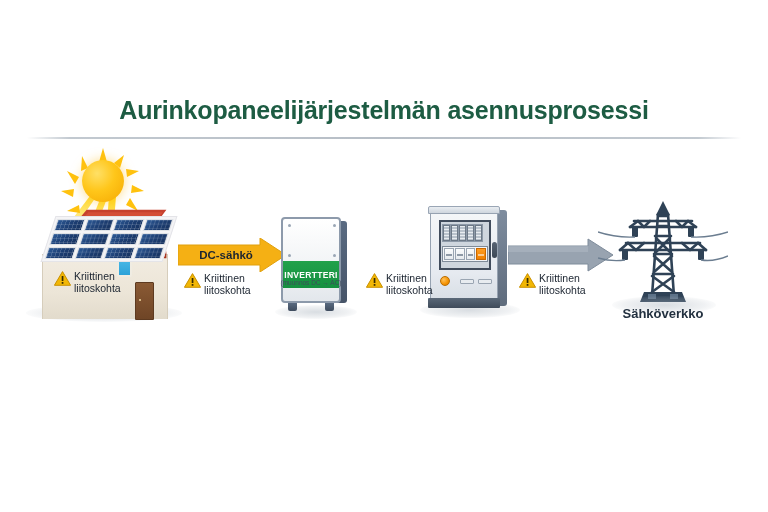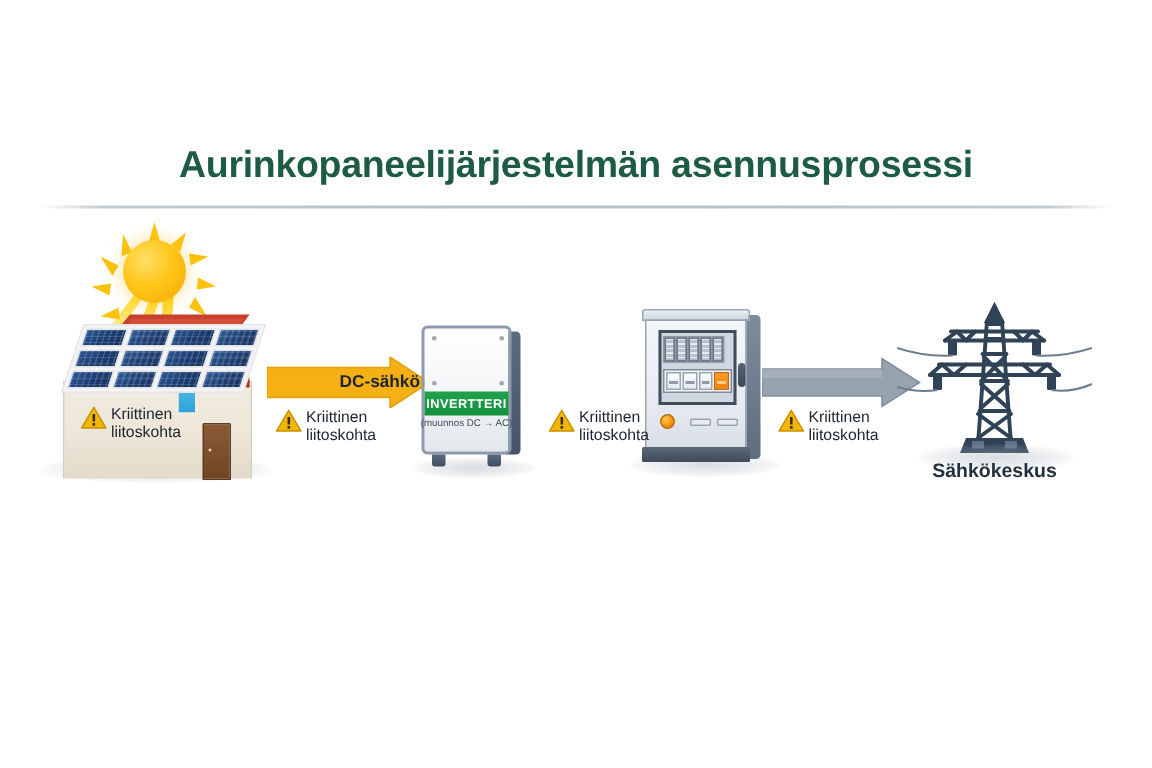--- a/index.html
+++ b/index.html
@@ -181,21 +181,21 @@
     width: 3px;
     height: 3px;
     border-radius: 50%;
     background: #9aa6b5;
   }
   .inv-band {
     position: absolute;
     left: 8px;
     top: 48px;
     width: 56px;
-    height: 16px;
+    height: 27px;
     background: linear-gradient(to bottom, #21a14a 0%, #159040 100%);
     display: flex;
     align-items: center;
     justify-content: center;
   }
   .inv-band-text {
     font-size: 8.5px;
     font-weight: bold;
     color: #ffffff;
     letter-spacing: 0.3px;
@@ -449,21 +449,21 @@
       <div class="panel-cell"></div>
       <div class="panel-cell"></div>
       <div class="panel-cell"></div>
     </div>
   </div>
 
   <div class="arrow" id="arrow-dc" style="left:178px; top:238px; width:108px; height:34px;">
     <svg width="108" height="34" viewBox="0 0 108 34">
       <polygon points="0,7 82,7 82,0 108,17 82,34 82,27 0,27" fill="#f5b014" stroke="#e0a00d" stroke-width="1"></polygon>
     </svg>
-    <div class="arrow-label" style="color:#1b2430;text-align:right;">DC-sähkö</div>
+    <div class="arrow-label" style="color:#1b2430;">DC-sähkö</div>
   </div>
 
   <div class="node" id="inverter-node">
     <div class="ground" style="left:0px; top:92px; width:82px; height:14px;"></div>
     <div class="inv-shadowside"></div>
     <div class="inv-body"></div>
     <div class="inv-screw" style="left:13px; top:11px;"></div>
     <div class="inv-screw" style="left:58px; top:11px;"></div>
     <div class="inv-screw" style="left:13px; top:41px;"></div>
     <div class="inv-screw" style="left:58px; top:41px;"></div>
@@ -547,21 +547,21 @@
         <rect x="100" y="58" width="6" height="10" rx="1"></rect>
       </g>
 
       <g stroke="#6b7d90" stroke-width="1.4" fill="none">
         <path d="M0,40 Q18,46 37,45"></path>
         <path d="M93,45 Q112,46 130,40"></path>
         <path d="M0,66 Q14,70 27,68"></path>
         <path d="M103,68 Q116,70 130,64"></path>
       </g>
     </svg>
-    <div class="node-label" style="left:-35px; top:114px;">Sähkökeskus</div>
+    <div class="node-label" style="left:-35px; top:114px;">Sähköverkko</div>
   </div>
 
   <div class="warn" style="left:54px; top:270px;">
     <svg class="warn-tri" width="17" height="15" viewBox="0 0 17 15">
       <polygon points="8.5,0.6 16.6,14.3 0.4,14.3" fill="#f2b705" stroke="#c99000" stroke-width="1"></polygon>
       <rect x="7.7" y="5" width="1.7" height="5" fill="#3a2c00"></rect>
       <rect x="7.7" y="11" width="1.7" height="1.8" fill="#3a2c00"></rect>
     </svg>
     <div>
       <div class="warn-text">Kriittinen</div>

